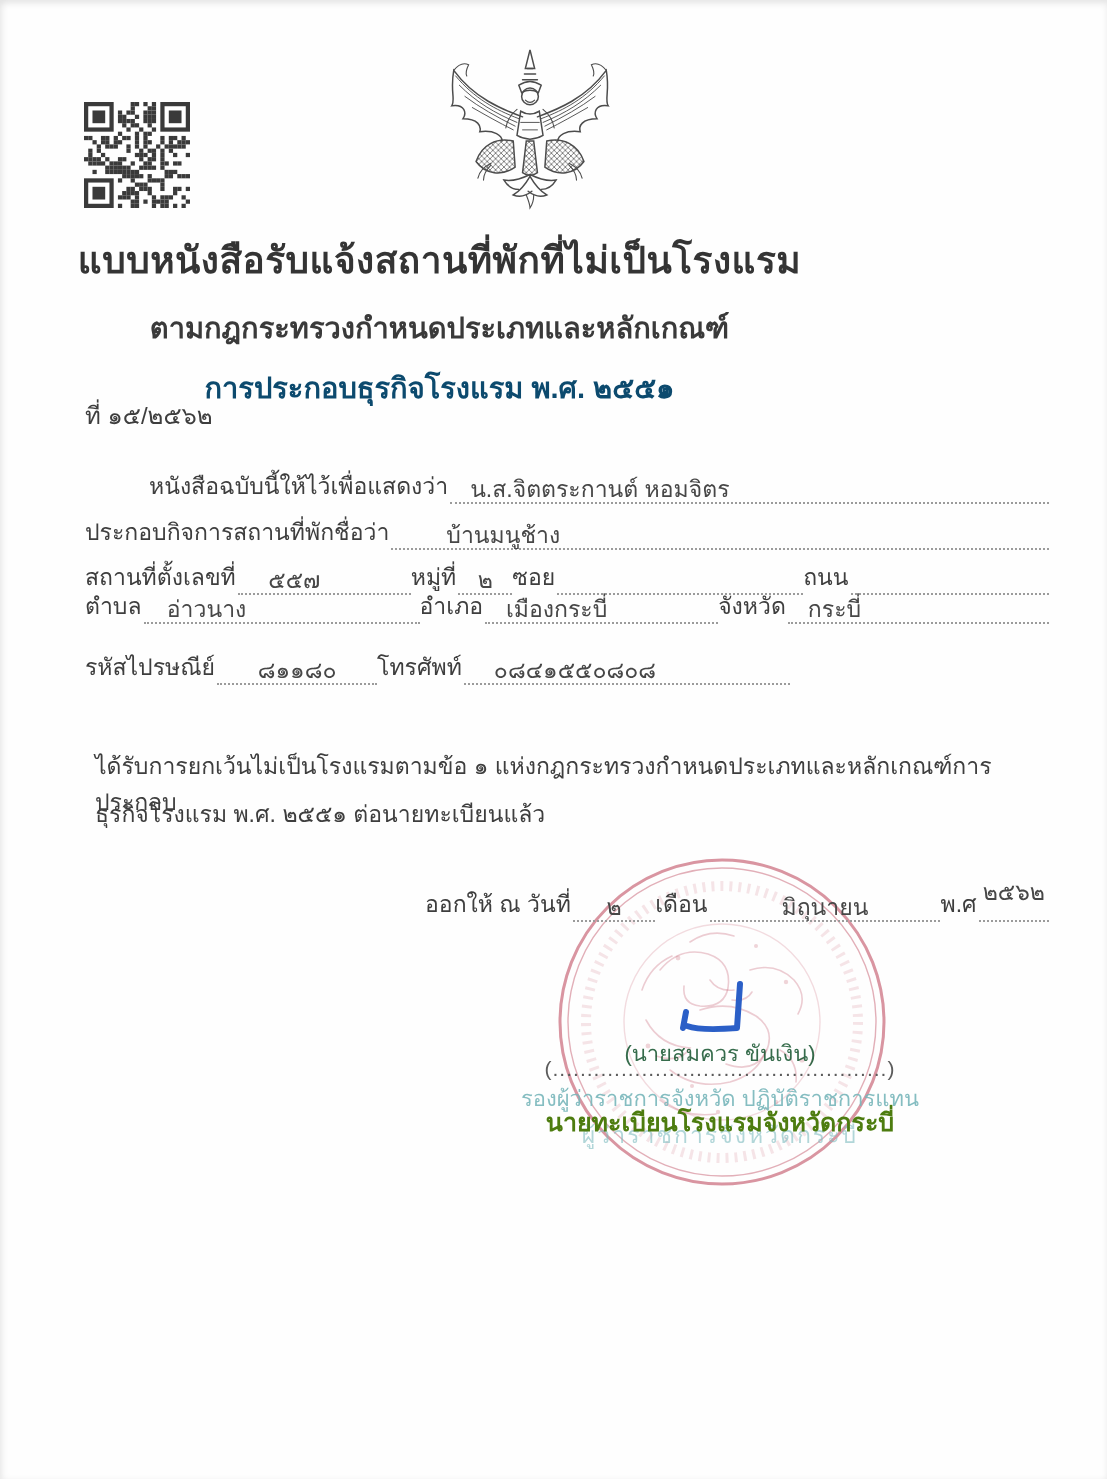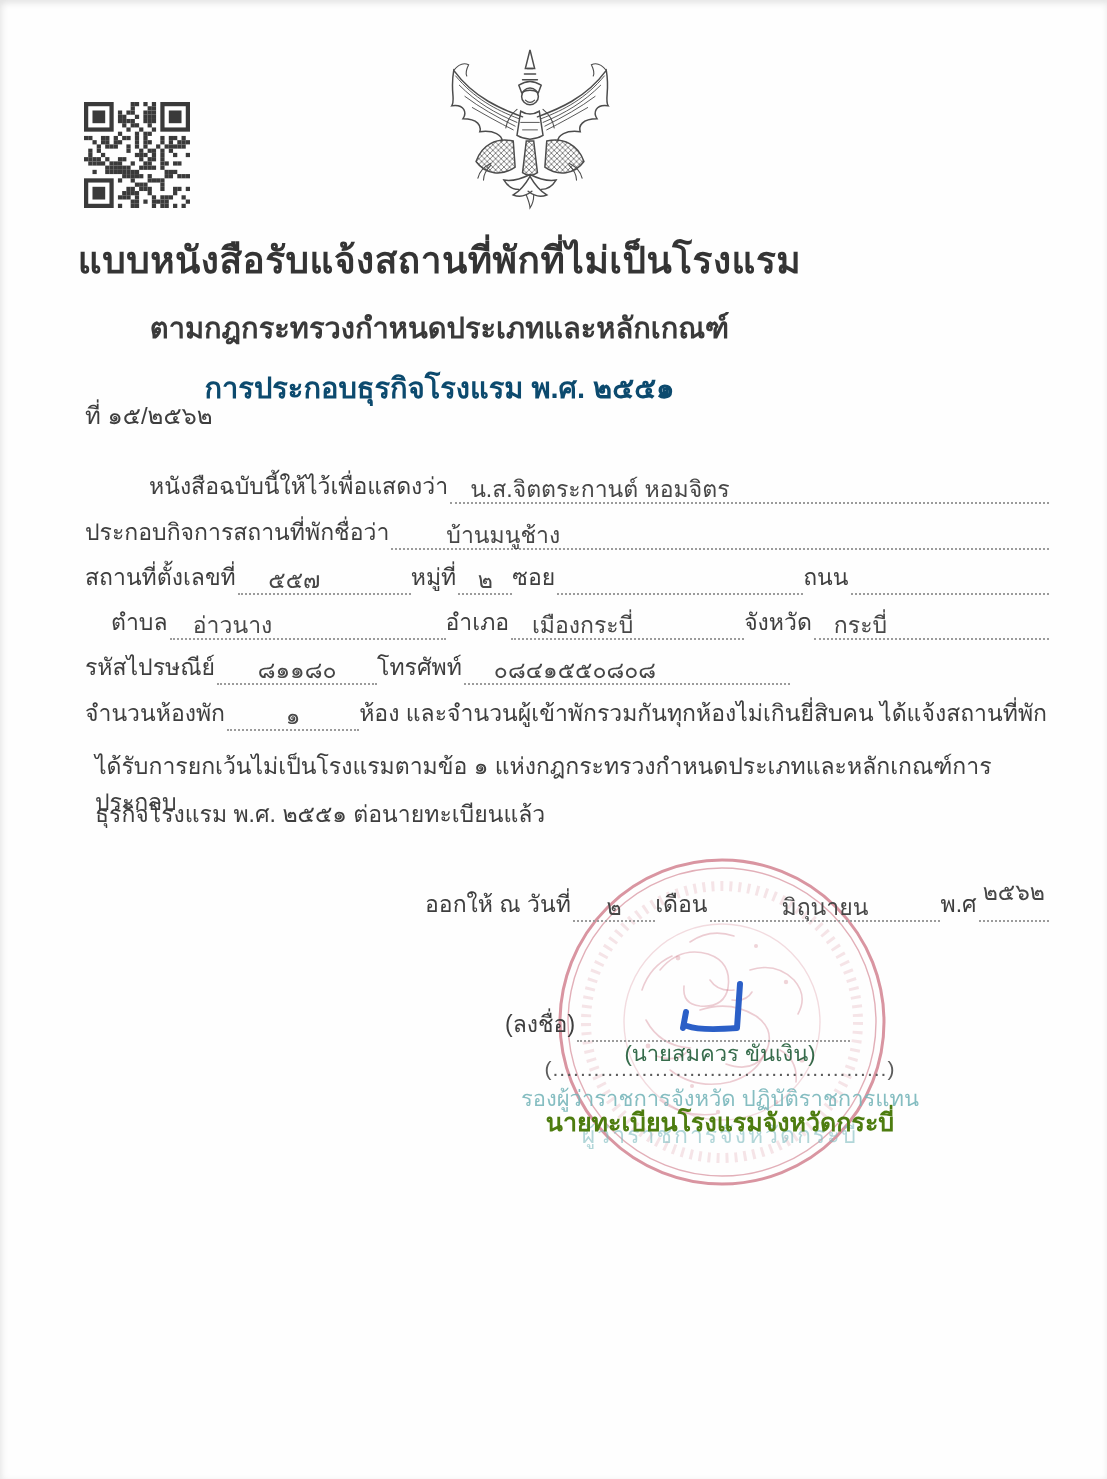--- a/index.html
+++ b/index.html
@@ -30,21 +30,21 @@
   .lbl{padding:0 2px 0 0;text-align:center;}
   .fill{border-bottom:2px dotted #9b9b9b;text-align:center;line-height:1;padding:0 4px;}
   .fill .val{position:relative;top:-1px;color:#474747;}
   .grow{flex:1 1 auto;}
   .left-pad{text-align:left;padding-left:20px;}
   .raised{position:relative;top:-12px;}
   .plain{border-bottom:none;}
   #row-1{top:468px;}
   #row-2{top:514px;}
   #row-3{top:559px;}
-  #row-4{top:604px;margin-left:26px;}
+  #row-4{top:588px;}
   #row-5{top:649px;right:auto;width:705px;}
   #row-6{top:695px;}
   .para{position:absolute;left:95px;right:58px;font-size:23px;z-index:2;}
   #para-1{top:748px;}
   #para-2{top:796px;}
   
   #date-row{top:886px;left:425px;right:58px;z-index:2;}
   
   #stamp-box{left:550px;top:850px;width:344px;height:344px;z-index:1;}
   
@@ -366,25 +366,20 @@
     <span class="fill grow left-pad"><span class="val">กระบี่</span></span>
   </div>
 
   <div class="row" id="row-5">
     <span class="lbl">รหัสไปรษณีย์</span>
     <span class="fill" style="width:152px;"><span class="val">๘๑๑๘๐</span></span>
     <span class="lbl">โทรศัพท์</span>
     <span class="fill grow left-pad" style="padding-left:30px;"><span class="val">๐๘๔๑๕๕๐๘๐๘</span></span>
   </div>
 
-  <div class="row" id="row-6">
-    <span class="lbl">จำนวนห้องพัก</span>
-    <span class="fill" style="width:165px;"><span class="val">๑</span></span>
-    <span class="lbl plain">ห้อง และจำนวนผู้เข้าพักรวมกันทุกห้องไม่เกินยี่สิบคน ได้แจ้งสถานที่พัก</span>
-  </div>
 
   <div class="para" id="para-1">ได้รับการยกเว้นไม่เป็นโรงแรมตามข้อ ๑ แห่งกฎกระทรวงกำหนดประเภทและหลักเกณฑ์การประกอบ</div>
   <div class="para" id="para-2">ธุรกิจโรงแรม พ.ศ. ๒๕๕๑ ต่อนายทะเบียนแล้ว</div>
 
   <div class="row" id="date-row">
     <span class="lbl">ออกให้ ณ วันที่</span>
     <span class="fill" style="width:86px;"><span class="val raised">๒</span></span>
     <span class="lbl">เดือน</span>
     <span class="fill" style="width:258px;"><span class="val raised">มิถุนายน</span></span>
     <span class="lbl">พ.ศ</span>
@@ -424,24 +419,20 @@
     </svg>
   </div>
 
   <div class="abs" id="signature-box">
     <svg width="110" height="70" viewBox="0 0 110 70" fill="none" stroke="#2b5fc7" stroke-width="6" stroke-linecap="round" stroke-linejoin="round">
       <path d="M26 44 l-3 16"></path>
       <path d="M27 58 q14 5 50 2 l3 -44"></path>
     </svg>
   </div>
 
-  <div class="row" id="sign-row">
-    <span class="lbl">(ลงชื่อ)</span>
-    <span class="fill grow"></span>
-  </div>
 
   <div class="abs sigline" id="signer-name">(นายสมควร ขันเงิน)</div>
   <div class="abs sigline" id="name-paren">(.................................................)</div>
   <div class="abs sigline" id="acting-role">รองผู้ว่าราชการจังหวัด ปฏิบัติราชการแทน</div>
   <div class="abs sigline" id="governor-title">ผู้ว่าราชการจังหวัดกระบี่</div>
   <div class="abs sigline" id="registrar-title">นายทะเบียนโรงแรมจังหวัดกระบี่</div>
 
 </div>
 
 </body></html>

